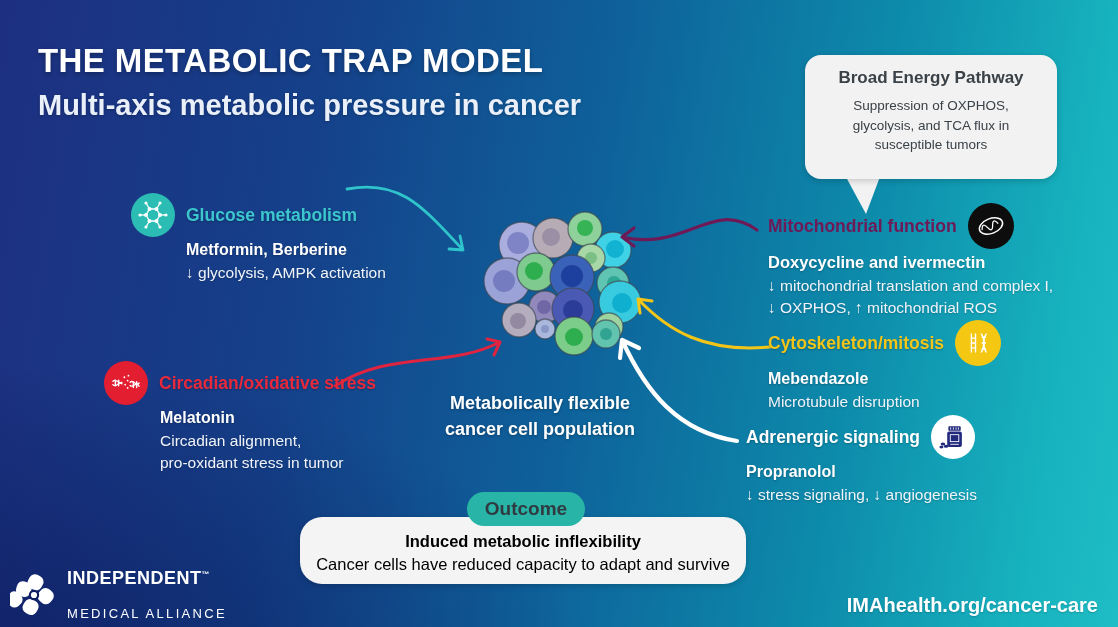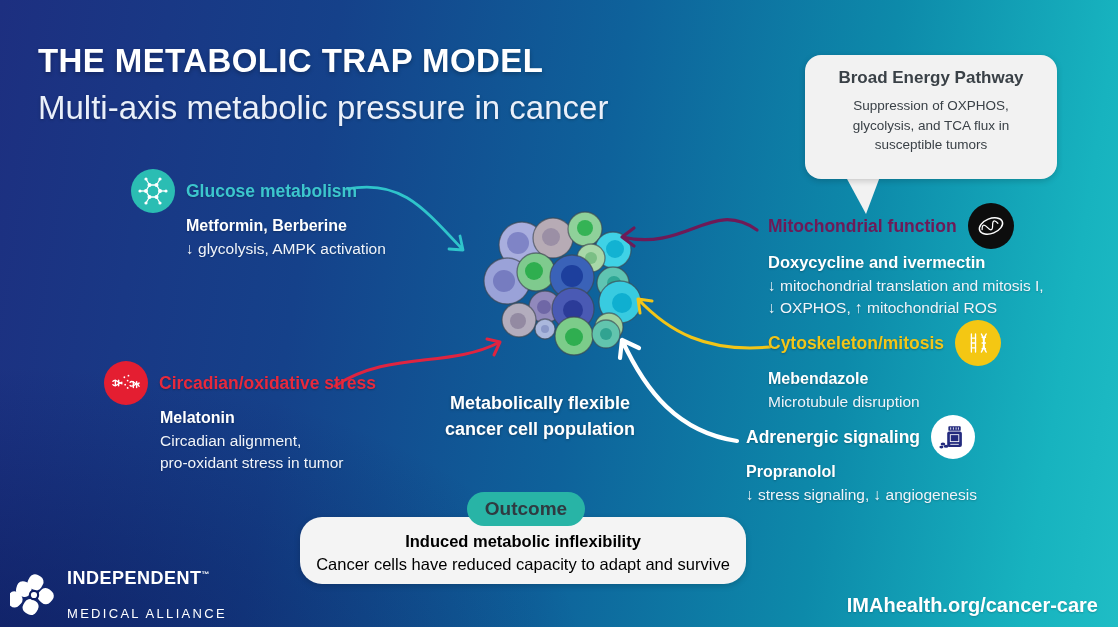--- a/index.html
+++ b/index.html
@@ -7,37 +7,37 @@
   #canvas{
     position:relative; width:1118px; height:627px; overflow:hidden;
     background:
       radial-gradient(95% 85% at 0% 105%, rgba(8,18,80,.55), rgba(8,18,80,0) 55%),
       linear-gradient(99deg, #1d2f80 0%, #15418a 28%, #0e629b 52%, #0d8aaa 74%, #17b3bf 92%, #1fbdc5 100%);
   }
   .abs{position:absolute;}
   
   .title{left:38px; top:42px; color:#fff; font-size:33px; font-weight:bold; letter-spacing:.4px;
          text-shadow:0 2px 4px rgba(0,0,0,.28);}
-  .subtitle{left:38px; top:89px; color:#eaf0fa; font-size:33px; font-weight:400;
+  .subtitle{left:38px; top:89px; color:#eaf0fa; font-size:29px; font-weight:700;
          text-shadow:0 1px 3px rgba(0,0,0,.25);}
   
   .bubble{left:805px; top:55px; width:252px; background:#f2f2f2; border-radius:16px;
           padding:13px 14px 16px; box-sizing:border-box; text-align:center; z-index:4;
           box-shadow:0 2px 6px rgba(0,0,0,.18);}
   .bubble h3{margin:0; font-size:17px; font-weight:bold; color:#3a4147;}
   .bubble p{margin:8px 4px 8px; font-size:13.5px; line-height:1.45; color:#3a4147;}
   
   .axis{display:flex; flex-direction:column; z-index:4;}
   .axis .row{display:flex; align-items:center; gap:11px;}
   .axis-label{font-size:17.5px; font-weight:bold; text-shadow:0 1px 2px rgba(0,0,0,.25);}
   .axis .lines{color:#fff;}
   .drug{font-size:16px; font-weight:bold; color:#fff; margin-top:4px; text-shadow:0 1px 2px rgba(0,0,0,.25);}
   .effect{font-size:15.5px; color:#f0f4fa; margin-top:3px; line-height:1.45; text-shadow:0 1px 2px rgba(0,0,0,.2);}
   .icon-circle{border-radius:50%; display:flex; align-items:center; justify-content:center; flex:0 0 auto;}
-  #axis-glucose{left:131px; top:169px;}
+  #axis-glucose{left:131px; top:193px;}
   #axis-glucose .lines{margin-left:55px;}
   #axis-circadian{left:104px; top:361px;}
   #axis-circadian .lines{margin-left:56px;}
   #axis-mito{left:768px; top:203px; width:345px;}
   #axis-cyto{left:768px; top:320px;}
   #axis-adren{left:746px; top:415px;}
   
   .center-caption{left:420px; top:390px; width:240px; text-align:center; color:#fff;
                   font-size:18px; font-weight:bold; line-height:1.45; z-index:4;
                   text-shadow:0 1px 3px rgba(0,0,0,.3);}
@@ -197,21 +197,21 @@
         <svg width="40" height="40" viewBox="0 0 46 46">
           <g transform="rotate(-22 23 23)" stroke="#fff" fill="none" stroke-linecap="round">
             <ellipse cx="23" cy="23" rx="14" ry="8.5" stroke-width="1.7"></ellipse>
             <path d="M12,23 c2,-5.5 4.5,-5.5 6.5,0 c2,5.5 4.5,5.5 6.5,0 c2,-5.5 4.5,-5.5 6.5,0" stroke-width="1.4"></path>
           </g>
         </svg>
       </div>
     </div>
     <div class="lines">
       <div class="drug" style="font-size:16.5px;">Doxycycline and ivermectin</div>
-      <div class="effect">↓ mitochondrial translation and mitosis I,</div>
+      <div class="effect">↓ mitochondrial translation and complex I,</div>
       <div class="effect" style="margin-top:0;">↓ OXPHOS, ↑ mitochondrial ROS</div>
     </div>
   </div>
 
   <div id="axis-cyto" class="abs axis">
     <div class="row">
       <span class="axis-label" style="color:#f2c518;">Cytoskeleton/mitosis</span>
       <div class="icon-circle" style="width:46px;height:46px;background:#f4c713;">
         <svg width="38" height="38" viewBox="0 0 46 46">
           <g stroke="#fff" stroke-width="1.6" fill="none" stroke-linecap="round">

